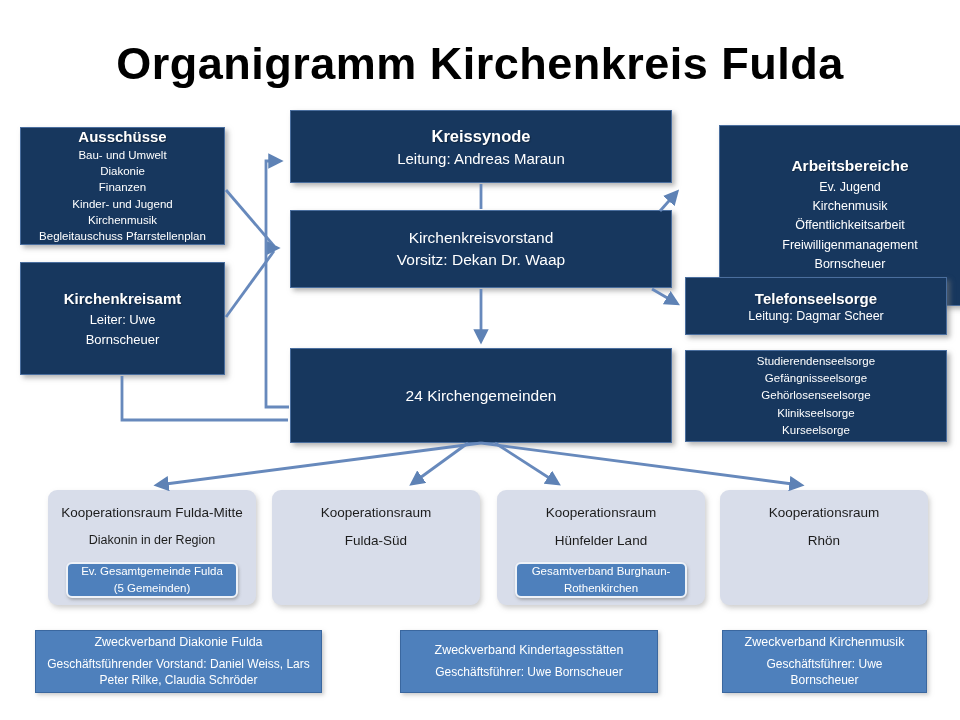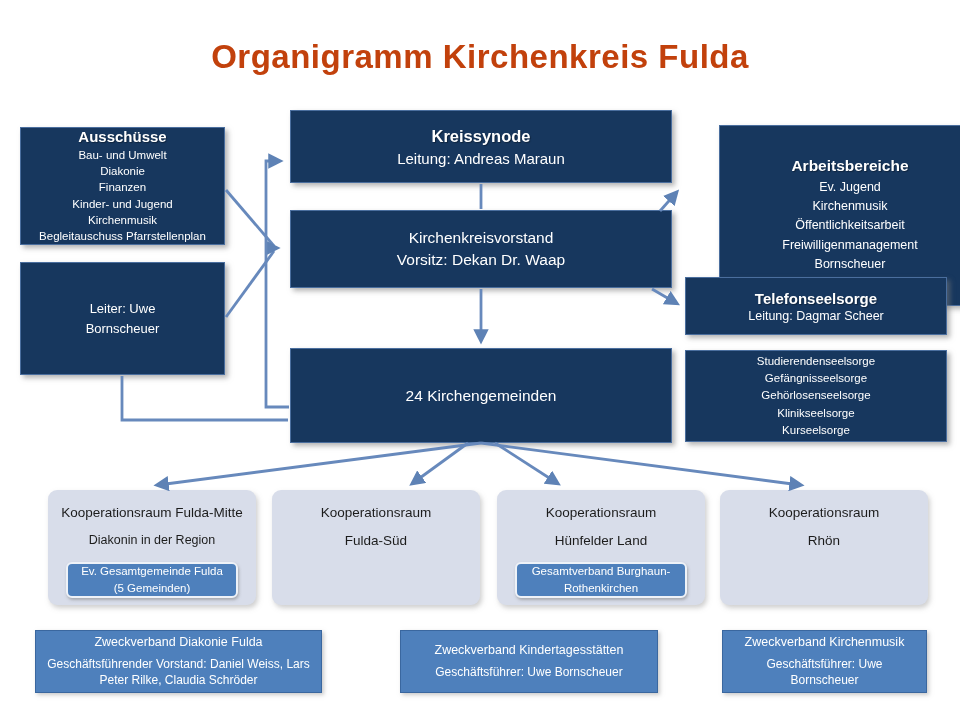--- a/index.html
+++ b/index.html
@@ -3,21 +3,21 @@
 <meta charset="utf-8">
 <style>
   html,body { margin:0; padding:0; background:#ffffff; }
   .canvas {
     position:relative; width:960px; height:720px; overflow:hidden;
     background:#ffffff;
     font-family:"Liberation Sans", sans-serif;
   }
   .title {
     position:absolute; left:0; top:38px; width:960px; margin:0;
-    text-align:center; color:#c2410c; font-size:33px; font-weight:bold;
+    text-align:center; color:#000000; font-size:45px; font-weight:bold;
     letter-spacing:0.5px;
   }
   .connectors { position:absolute; left:0; top:0; width:960px; height:720px; pointer-events:none; z-index:5; }
   .conn { stroke:#6789BC; stroke-width:2.8; fill:none; }
 
   .box-dark {
     position:absolute; box-sizing:border-box;
     background:#17375E; color:#ffffff;
     border:1px solid #4a6e9e;
     box-shadow:3px 3px 5px rgba(120,120,120,.55);
@@ -100,20 +100,21 @@
     <div class="it">Freiwilligenmanagement</div>
     <div class="it">Bornscheuer</div>
   </div>
 
   <div class="box-dark kkv" style="left:290px; top:210px; width:382px; height:78px;">
     <div class="ln">Kirchenkreisvorstand</div>
     <div class="ln">Vorsitz: Dekan Dr. Waap</div>
   </div>
 
   <div class="box-dark kka" style="left:20px; top:262px; width:205px; height:113px;">
+    <div class="hd">Kirchenkreisamt</div>
     <div class="ln">Leiter: Uwe</div>
     <div class="ln">Bornscheuer</div>
   </div>
 
   <div class="box-dark telefon" style="left:685px; top:277px; width:262px; height:58px;">
     <div class="hd">Telefonseelsorge</div>
     <div class="sub">Leitung: Dagmar Scheer</div>
   </div>
 
   <div class="box-dark seelsorge" style="left:685px; top:350px; width:262px; height:92px;">

